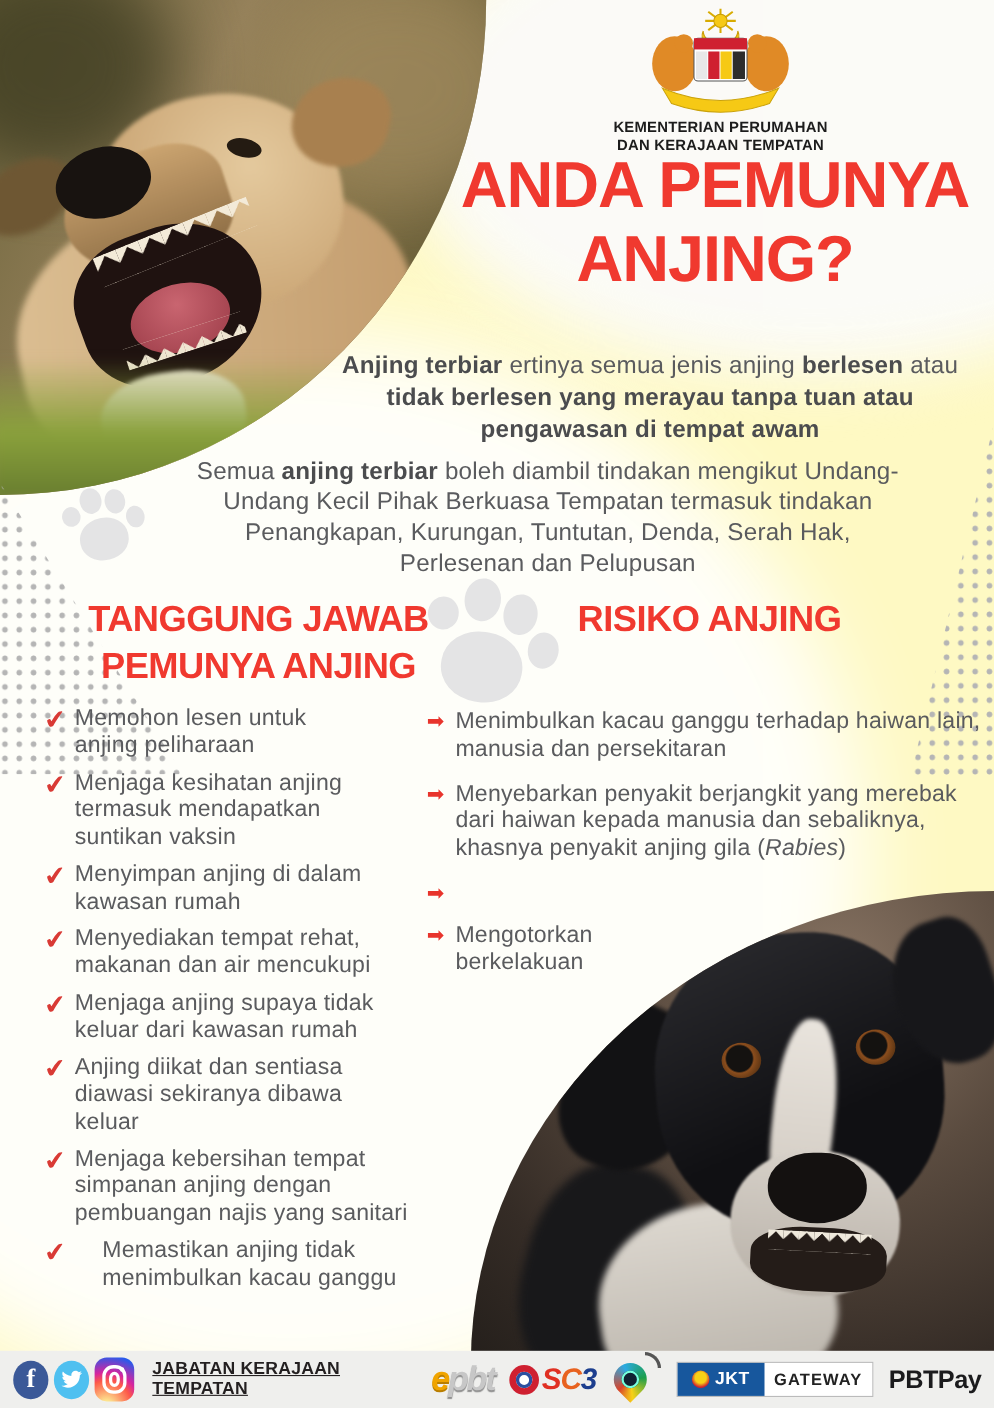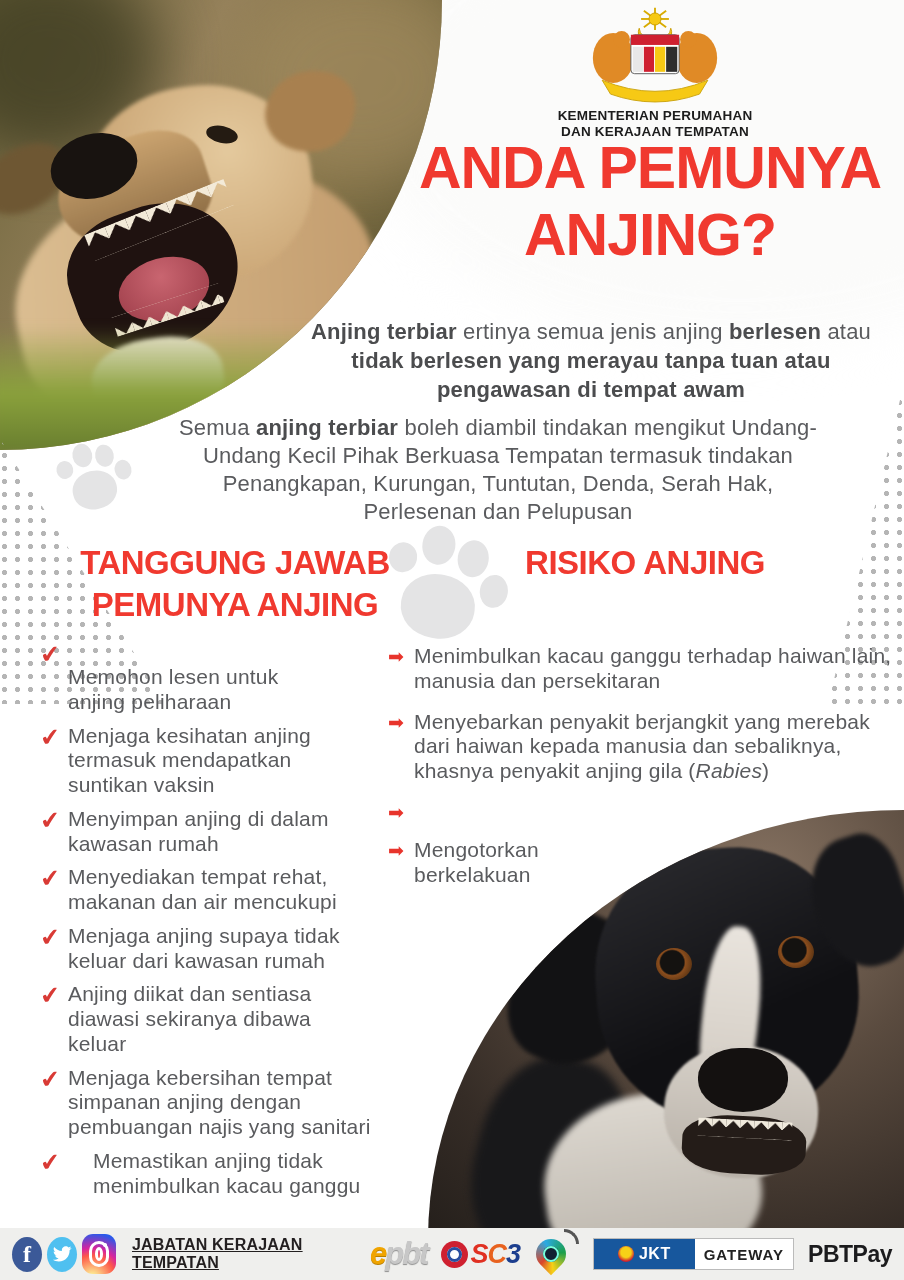--- a/index.html
+++ b/index.html
@@ -1,17 +1,17 @@
 <!DOCTYPE html>
 <html style="--accent_red: #f0392f; --check_red: #d93a35; --arrow_red: #e8342c; --body_text: #5a5b5e; --bar_bg: #efefed; --paw_gray: #e4e4e5; --fb_blue: #3b5998; --tw_blue: #4fc0f0; --jkt_blue: #17579d;"><head>
 <meta charset="utf-8">
 <style>
   html,body{margin:0;padding:0;background:#cfcfcf;}
   .poster{position:relative;width:904px;height:1280px;margin:0 auto;overflow:hidden;
-    background:#ffffff;font-family:"Liberation Sans",sans-serif;}
+    background:#fef9c3;font-family:"Liberation Sans",sans-serif;}
   
   .swoosh1{position:absolute;left:-260px;top:300px;width:1050px;height:980px;border-radius:50%;
     background:#fff;opacity:.9;filter:blur(38px);}
   .swoosh2{position:absolute;left:360px;top:-120px;width:760px;height:460px;border-radius:50%;
     background:#fbfbfa;opacity:.95;filter:blur(28px);}
   
   .dots{position:absolute;background-image:radial-gradient(circle,#b5b5b5 2.3px,rgba(181,181,181,0) 2.9px);
     background-size:13px 13px;z-index:3;}
   .dots-left{left:-2px;top:436px;width:168px;height:268px;clip-path:polygon(0 0,100% 100%,0 100%);}
   .dots-right{right:0;top:383px;width:76px;height:322px;clip-path:polygon(100% 0,100% 100%,0 100%);}
@@ -102,21 +102,21 @@
   .list{position:absolute;z-index:4;list-style:none;margin:0;padding:0;color:var(--body_text,#5a5b5e);
     font-size:21px;line-height:1.18;letter-spacing:.2px;}
   .list-left{left:40px;top:641px;width:372px;}
   .list-right{left:388px;top:644px;width:516px;}
   .li{display:flex;align-items:flex-start;}
   .list-left .li{margin-bottom:9px;}
   .list-right .li{margin-bottom:16px;}
   .ic{flex:0 0 28px;font-family:"DejaVu Sans",sans-serif;line-height:1;}
   .ic-check{color:var(--check_red,#d93a35);font-size:24px;transform:rotate(-6deg);margin-top:1px;}
   .ic-arrow{flex:0 0 26px;color:var(--arrow_red,#e8342c);font-size:19px;margin-top:3px;}
-  .list-left .li:nth-child(1) .tx{max-width:250px;margin-top:24px;}
+  .list-left .li:nth-child(1) .tx{max-width:250px;}
   .list-left .li:nth-child(2) .tx{max-width:300px;}
   .list-left .li:nth-child(3) .tx{max-width:305px;}
   .list-left .li:nth-child(4) .tx{max-width:310px;}
   .list-left .li:nth-child(5) .tx{max-width:320px;}
   .list-left .li:nth-child(6) .tx{max-width:300px;}
   .list-left .li:nth-child(7) .tx{max-width:305px;}
   .list-left .li:nth-child(8) .tx{max-width:310px;margin-left:25px;}
   .list-right .li:nth-child(1) .tx{max-width:480px;}
   .list-right .li:nth-child(2) .tx{max-width:470px;}
   .list-right .li:nth-child(3) .tx{max-width:330px;}
@@ -142,21 +142,21 @@
   .osc-icon::after{content:"";position:absolute;inset:6px;border-radius:50%;background:#fff;
     box-shadow:inset 0 0 0 3px #2b4fa0;}
   .osc3{font-style:italic;font-weight:700;font-size:27px;letter-spacing:-1px;}
   .osc3 .s{color:#e03022;}.osc3 .c{color:#e8621f;}.osc3 .n3{color:#1c3e8e;}
   .pin{width:30px;height:30px;border-radius:50% 50% 50% 0;transform:rotate(-45deg);position:relative;margin:0 2px;
     background:conic-gradient(from 20deg,#2baae2,#1b9e4b 30%,#f7d117 55%,#d8442b 70%,#2baae2);}
   .pin::after{content:"";position:absolute;inset:7px;border-radius:50%;background:#123;box-shadow:inset 0 0 0 2px #7fd;}
   .wifi{width:12px;height:12px;border-top:3px solid #555;border-right:3px solid #555;border-radius:0 100% 0 0;
     transform:rotate(0deg);margin:-18px 0 18px -4px;}
   .jkt{display:flex;align-items:center;border:1px solid #bbb;background:#fff;}
-  .jkt-blue{background:var(--jkt_blue,#17579d);color:#fff;display:flex;align-items:center;height:30px;padding:0 24px;}
+  .jkt-blue{background:var(--jkt_blue,#17579d);color:#fff;display:flex;align-items:center;height:30px;padding:0 13px;}
   .jkt-crest{width:16px;height:16px;border-radius:50%;margin-right:5px;
     background:radial-gradient(circle at 50% 40%,#f7d117 40%,#cf2030 70%,#17579d);}
   .jkt-blue b{font-size:16px;letter-spacing:.5px;}
   .jkt-white{color:#222;font-weight:700;font-size:15px;letter-spacing:1px;padding:0 9px;height:30px;display:flex;align-items:center;}
   .pbtpay{font-weight:700;font-size:23px;color:#1b1b1d;letter-spacing:-.5px;}
   .b{font-weight:700;}
 </style>
 </head>
 <body>
 

